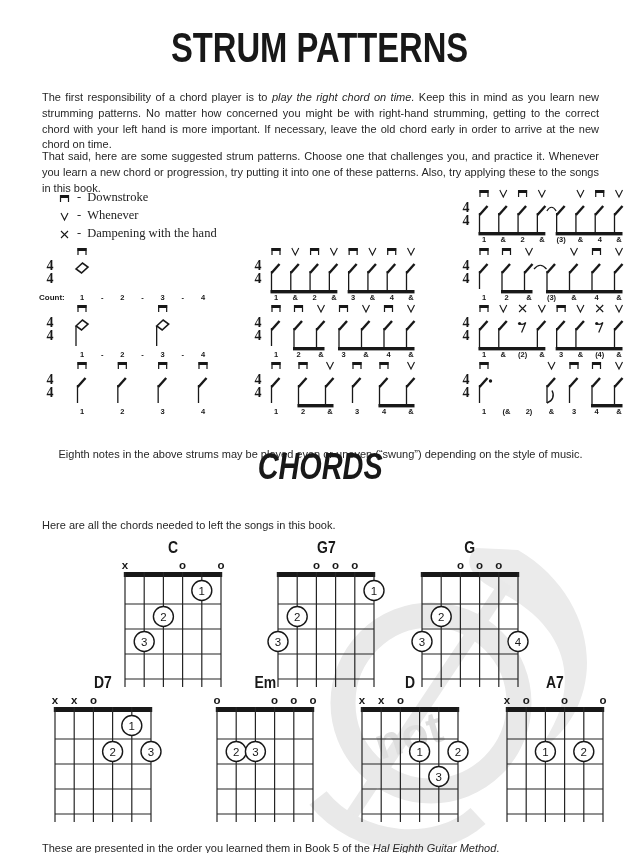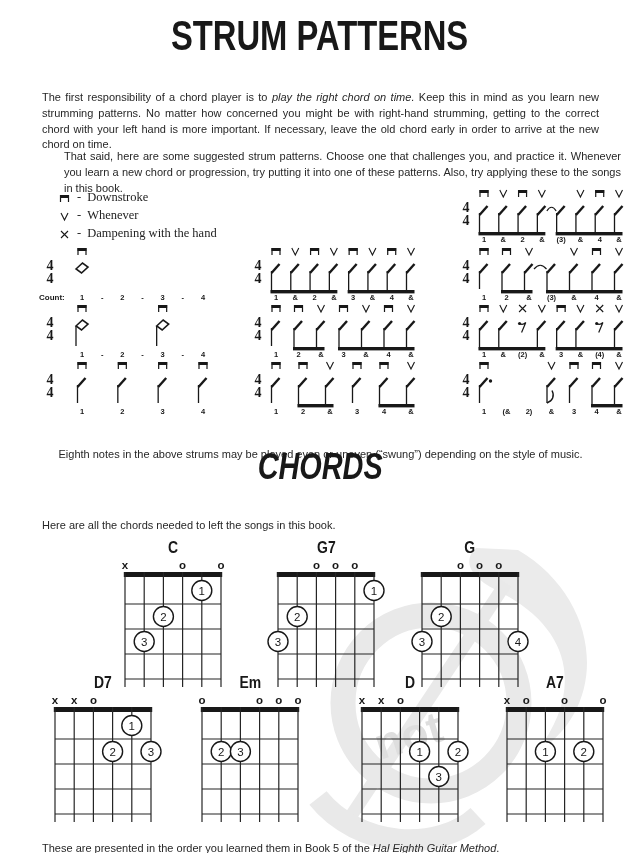--- a/index.html
+++ b/index.html
@@ -5,27 +5,27 @@
   html,body{margin:0;padding:0;}
   body{
     width:640px;height:853px;background:#ffffff;position:relative;overflow:hidden;
     font-family:"Liberation Sans",sans-serif;color:#1e1e1e;
   }
   .big-title{position:absolute;left:0;width:640px;text-align:center;z-index:1;}
   .big-title > span{
     display:inline-block;transform:scaleX(0.78);transform-origin:center;
     font-weight:700;color:#181818;letter-spacing:0px;white-space:nowrap;
   }
-  #title-strum{top:12px;} #title-strum > span{font-size:42px;}
+  #title-strum{top:24px;} #title-strum > span{font-size:42px;}
   #title-chords{top:446px;font-style:italic;} #title-chords > span{font-size:37px;}
   .para{
     position:absolute;left:42px;width:557px;font-size:11px;line-height:1.44;
     text-align:justify;color:#272727;z-index:1;
   }
-  #para1{top:79px;} #para2{top:138px;margin-left:22px;}
+  #para1{top:79px;} #para2{top:138px;}
   #notes-line{top:436px;text-align:center;}
   #chords-intro{top:507px;text-align:left;}
   #footer-line{top:830px;text-align:left;}
   em{font-style:italic;}
   #legend{padding-top:3px;font-family:"Liberation Serif",serif;font-size:12.5px;color:#222;}
   .legend-row{display:flex;align-items:center;height:17px;margin-bottom:1px;}
   .legend-row svg{margin-left:20px;margin-right:6px;}
   #strums{
     position:absolute;left:38px;top:186px;z-index:1;
     display:grid;grid-template-columns:208px 208px 180px;
@@ -520,21 +520,21 @@
           <path d="M 18 73 H 114" stroke="#252525" stroke-width="1.2" fill="none"></path>
           <path d="M 18 98 H 114" stroke="#252525" stroke-width="1.2" fill="none"></path>
           <path d="M 18 123 H 114" stroke="#252525" stroke-width="1.2" fill="none"></path>
           <circle cx="94.8" cy="34.5" r="10" fill="#ffffff" stroke="#181818" stroke-width="1.4"></circle>
           <text x="94.8" y="38.5" font-size="11.5" fill="#181818" text-anchor="middle" font-family="Liberation Sans, sans-serif" font-weight="normal">1</text>
           <circle cx="75.6" cy="60.5" r="10" fill="#ffffff" stroke="#181818" stroke-width="1.4"></circle>
           <text x="75.6" y="64.5" font-size="11.5" fill="#181818" text-anchor="middle" font-family="Liberation Sans, sans-serif" font-weight="normal">2</text>
           <circle cx="114" cy="60.5" r="10" fill="#ffffff" stroke="#181818" stroke-width="1.4"></circle>
           <text x="114" y="64.5" font-size="11.5" fill="#181818" text-anchor="middle" font-family="Liberation Sans, sans-serif" font-weight="normal">3</text>
         </svg></div>
-      <div class="chord-block" style="left: 184px;"><div class="chord-name"><span>Em</span></div><svg width="132" height="134">
+      <div class="chord-block" style="left: 199px;"><div class="chord-name"><span>Em</span></div><svg width="132" height="134">
           <text x="18" y="13" font-size="11.5" fill="#181818" text-anchor="middle" font-family="Liberation Sans, sans-serif" font-weight="bold">o</text>
           <text x="75.6" y="13" font-size="11.5" fill="#181818" text-anchor="middle" font-family="Liberation Sans, sans-serif" font-weight="bold">o</text>
           <text x="94.8" y="13" font-size="11.5" fill="#181818" text-anchor="middle" font-family="Liberation Sans, sans-serif" font-weight="bold">o</text>
           <text x="114" y="13" font-size="11.5" fill="#181818" text-anchor="middle" font-family="Liberation Sans, sans-serif" font-weight="bold">o</text>
           <rect x="16.8" y="16" width="98.4" height="5" fill="#181818"></rect>
           <path d="M 18 16 V 131" stroke="#252525" stroke-width="1.2" fill="none"></path>
           <path d="M 37.2 16 V 131" stroke="#252525" stroke-width="1.2" fill="none"></path>
           <path d="M 56.4 16 V 131" stroke="#252525" stroke-width="1.2" fill="none"></path>
           <path d="M 75.6 16 V 131" stroke="#252525" stroke-width="1.2" fill="none"></path>
           <path d="M 94.8 16 V 131" stroke="#252525" stroke-width="1.2" fill="none"></path>

